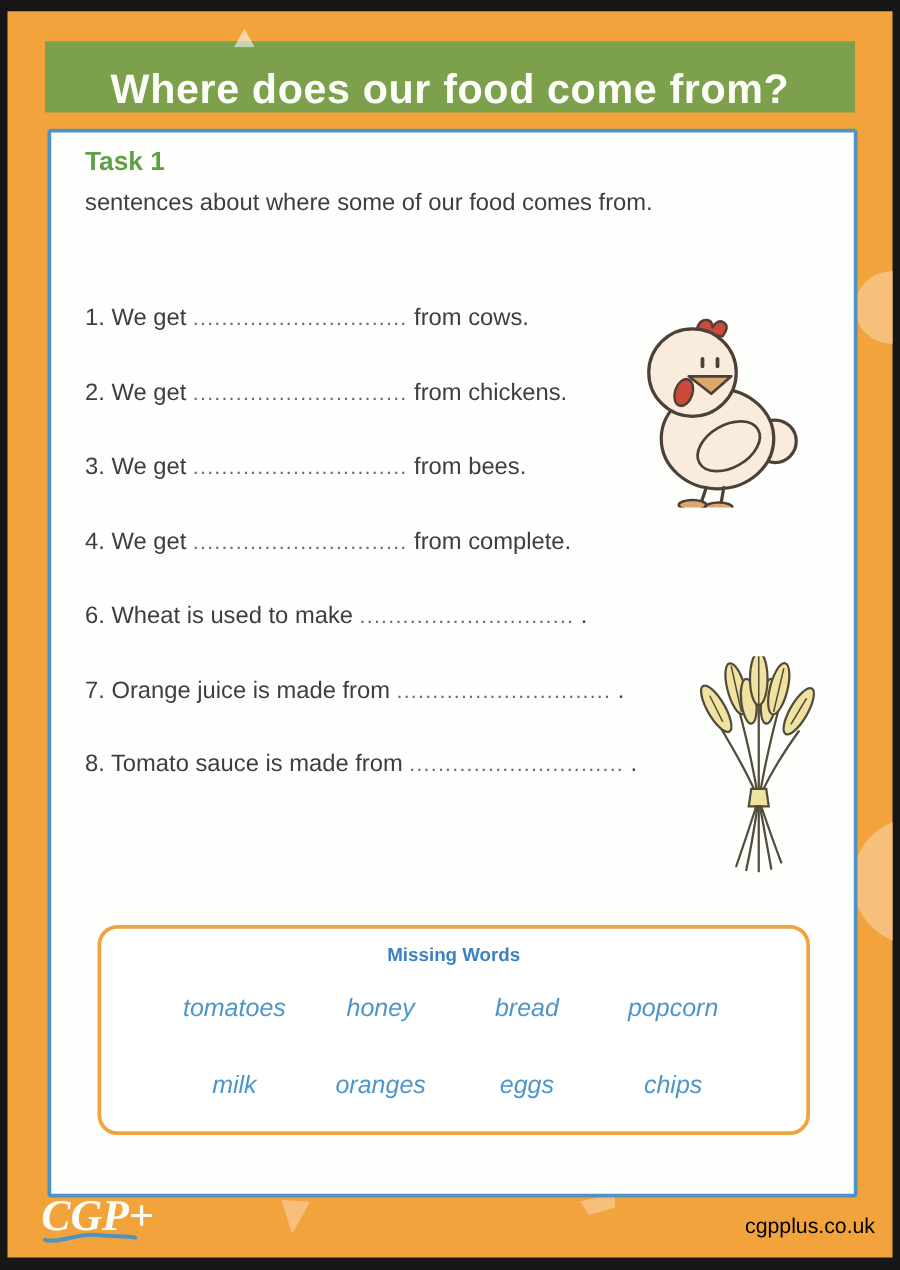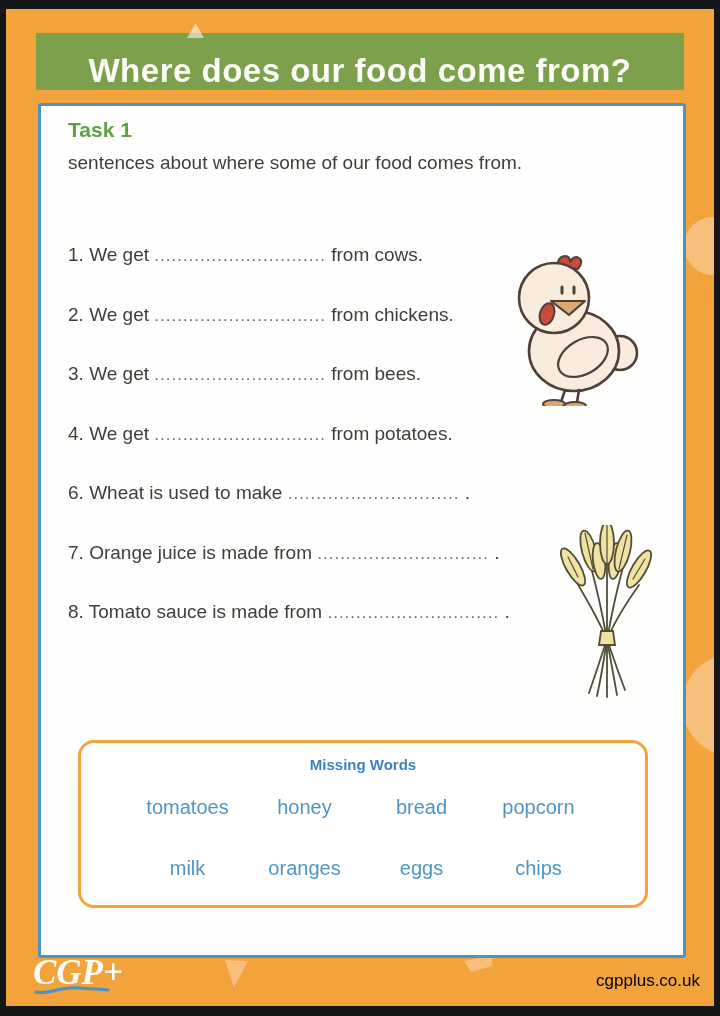--- a/index.html
+++ b/index.html
@@ -107,20 +107,21 @@
   }
   .mw-title{
     margin-top:13px;
     color:var(--mw-title);
     font-size:15px;font-weight:bold;
   }
   .mw-row{
     display:grid;
     grid-template-columns:repeat(4,1fr);
     padding:0 48px;
+    font-style:italic;
   }
   .mw-row-1{margin-top:23px;}
   .mw-row-2{margin-top:38px;}
   .mw-word{
     color:var(--mw-word);
     font-size:20px;
   }
 
   .footer-logo{
     position:absolute;left:27px;top:950px;z-index:3;
@@ -160,21 +161,21 @@
       <div>sentences about where some of our food comes from.</div>
     </div>
 
     <ul class="sentences" id="sentences">
   <li class="sentence"><span class="s-num">1.</span> <span class="s-pre">We get</span> <span class="s-dots">..............................</span> <span class="s-post">from cows.</span></li>
 
   <li class="sentence"><span class="s-num">2.</span> <span class="s-pre">We get</span> <span class="s-dots">..............................</span> <span class="s-post">from chickens.</span></li>
 
   <li class="sentence"><span class="s-num">3.</span> <span class="s-pre">We get</span> <span class="s-dots">..............................</span> <span class="s-post">from bees.</span></li>
 
-  <li class="sentence"><span class="s-num">4.</span> <span class="s-pre">We get</span> <span class="s-dots">..............................</span> <span class="s-post">from potatoes.</span></li>
+  <li class="sentence"><span class="s-num">4.</span> <span class="s-pre">We get</span> <span class="s-dots">..............................</span> <span class="s-post">from complete.</span></li>
 
 
   <li class="sentence"><span class="s-num">6.</span> <span class="s-pre">Wheat is used to make</span> <span class="s-dots">..............................</span> <span class="s-post">.</span></li>
 
   <li class="sentence"><span class="s-num">7.</span> <span class="s-pre">Orange juice is made from</span> <span class="s-dots">..............................</span> <span class="s-post">.</span></li>
 
   <li class="sentence"><span class="s-num">8.</span> <span class="s-pre">Tomato sauce is made from</span> <span class="s-dots">..............................</span> <span class="s-post">.</span></li>
 </ul>
 
     <svg class="illus illus-chicken" viewBox="0 0 145 155">

